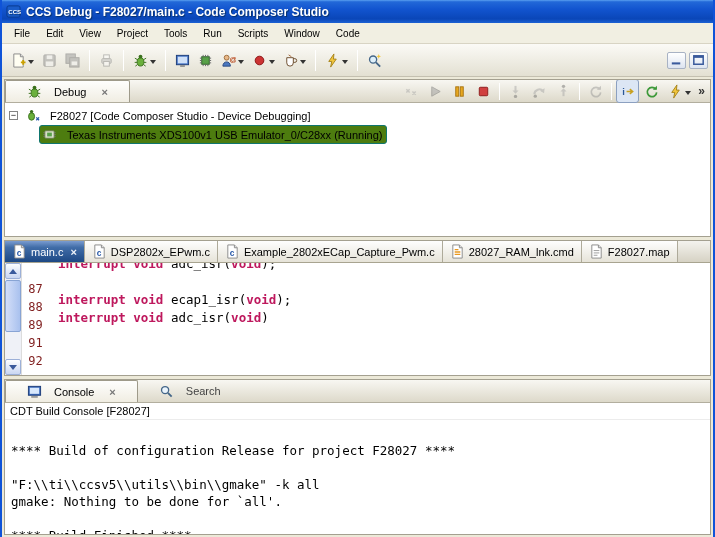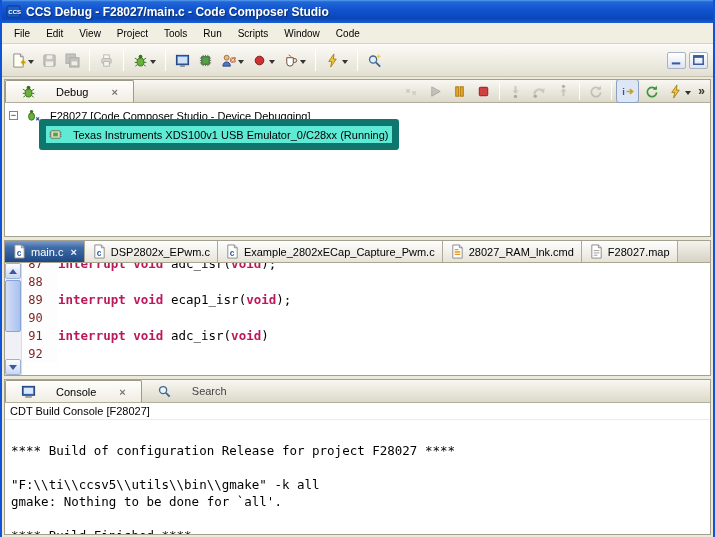--- a/index.html
+++ b/index.html
@@ -37,36 +37,36 @@
   .workspace{flex:1;display:flex;flex-direction:column;padding:2px;background:#ece9d8;overflow:hidden;}
   .view{border:1px solid #a4a090;background:#fff;display:flex;flex-direction:column;overflow:hidden;}
   .debug-view{height:158px;flex:none;}
   .editor-view{height:136px;flex:none;}
   .console-view{flex:1;}
   .sash{height:3px;flex:none;}
 
   
   .viewtabs{height:23px;flex:none;display:flex;align-items:flex-end;
     background:linear-gradient(#f8f7f2,#ddd9ca);border-bottom:1px solid #b2ae9e;}
-  .vtab{height:22px;display:flex;align-items:center;gap:20px;padding:0 15px;font-size:11px;color:#444;white-space:nowrap;}
+  .vtab{height:22px;display:flex;align-items:center;gap:12px;padding:0 21px;font-size:11px;color:#444;white-space:nowrap;}
   .vtab.selected{background:linear-gradient(#fefefd,#f0ede2);border:1px solid #9e9a8a;border-bottom:none;
     border-radius:2px 2px 0 0;color:#000;}
   .tab-close{font-size:11px;font-weight:bold;color:#777;margin-left:3px;line-height:10px;}
   .vtab-toolbar{margin-left:auto;display:flex;align-items:center;gap:1px;padding-right:3px;height:100%;}
   .vtab-toolbar .tsep{height:17px;margin:0 3px;}
   .chevron{font-size:12px;font-weight:bold;color:#333;margin:0 2px;}
 
   
   .debug-tree{flex:1;background:#fff;padding-top:3px;font-size:11px;overflow:hidden;}
   .trow{height:19px;display:flex;align-items:center;}
   .expander{width:9px;height:9px;flex:none;border:1px solid #848484;background:#fff;color:#000;
     display:inline-flex;align-items:center;justify-content:center;font-size:9px;line-height:7px;margin-right:4px;}
   .exp-spacer{width:14px;flex:none;}
   .tsel{display:inline-flex;align-items:center;gap:10px;padding:1px 4px 1px 2px;border:1px solid transparent;}
-  .tsel.selected{background:#5eead4;border:7px solid #0f766e;border-radius:3px;}
+  .tsel.selected{background:#4d7c0f;border:1px solid #0f766e;border-radius:3px;}
 
   
   .edittabs{height:22px;flex:none;display:flex;background:linear-gradient(#f4f3ee,#d6d2c4);
     border-bottom:1px solid #a8a490;overflow:hidden;}
   .etab{display:flex;align-items:center;gap:4px;padding:0 7px;font-size:11px;white-space:nowrap;
     border-right:1px solid #aeaa9a;background:linear-gradient(#fefefe,#e6e3d8);color:#000;}
   .etab.active{background:linear-gradient(180deg,#7a9cd0 0%,#416da8 30%,#1d4884 100%);color:#fff;}
   .etab.active .tab-close{color:#f0f4fa;}
 
   
@@ -76,21 +76,21 @@
     border-radius:2px;display:flex;align-items:center;justify-content:center;}
   .arr-up{width:0;height:0;border:4px solid transparent;border-bottom:5px solid #3a5a9c;margin-top:-4px;}
   .arr-dn{width:0;height:0;border:4px solid transparent;border-top:5px solid #3a5a9c;margin-bottom:-4px;}
   .sb-track{flex:1;position:relative;}
   .sb-thumb{position:absolute;top:1px;left:0;right:0;height:52px;
     background:linear-gradient(90deg,#d3def8,#a9c1ee);border:1px solid #88a4d4;border-radius:2px;}
   .code-area{flex:1;overflow:hidden;}
   .code-scroll{margin-top:-8px;}
   .codeline{display:flex;height:18px;line-height:18px;font-family:"DejaVu Sans Mono",monospace;
     font-size:12.5px;white-space:pre;}
-  .lnum{width:36px;flex:none;text-align:center;padding-right:9px;color:#7f1d1d;font-size:12px;background:#fdfdfd;}
+  .lnum{width:36px;flex:none;text-align:center;padding-right:9px;color:#7f1d1d;font-size:12px;background:#fdfdfd;margin-top:25px;}
   .kw{color:#be185d;font-weight:bold;}
   .pl{color:#000;}
 
   
   .console-header{height:17px;flex:none;font-size:11px;padding:2px 5px;background:#fff;
     border-bottom:1px solid #ececec;color:#000;}
   .console-body{flex:1;background:#fff;font-family:"DejaVu Sans Mono",monospace;font-size:12.5px;
     line-height:17px;padding:22px 6px 0;overflow:hidden;color:#000;white-space:pre;}
 </style>
 </head>
@@ -462,21 +462,20 @@
           </div>
           <div class="sb-btn">
               <span class="arr-dn"></span>
             </div>
         </div>
         <div class="code-area">
           <div class="code-scroll" id="code-lines">
               <div class="codeline"><span class="lnum">87</span><span class="ltext"><span class="kw">interrupt</span><span class="pl"> </span><span class="kw">void</span><span class="pl"> adc_isr(</span><span class="kw">void</span><span class="pl">);</span></span></div>
               <div class="codeline"><span class="lnum">88</span><span class="ltext"></span></div>
               <div class="codeline"><span class="lnum">89</span><span class="ltext"><span class="kw">interrupt</span><span class="pl"> </span><span class="kw">void</span><span class="pl"> ecap1_isr(</span><span class="kw">void</span><span class="pl">);</span></span></div>
-              <div class="codeline"><span class="lnum">90</span><span class="ltext"></span></div>
               <div class="codeline"><span class="lnum">91</span><span class="ltext"><span class="kw">interrupt</span><span class="pl"> </span><span class="kw">void</span><span class="pl"> adc_isr(</span><span class="kw">void</span><span class="pl">)</span></span></div>
               <div class="codeline"><span class="lnum">92</span><span class="ltext"></span></div>
             </div>
         </div>
       </div>
     </div>
 
     <div class="sash"></div>
 
     <div class="view console-view">

